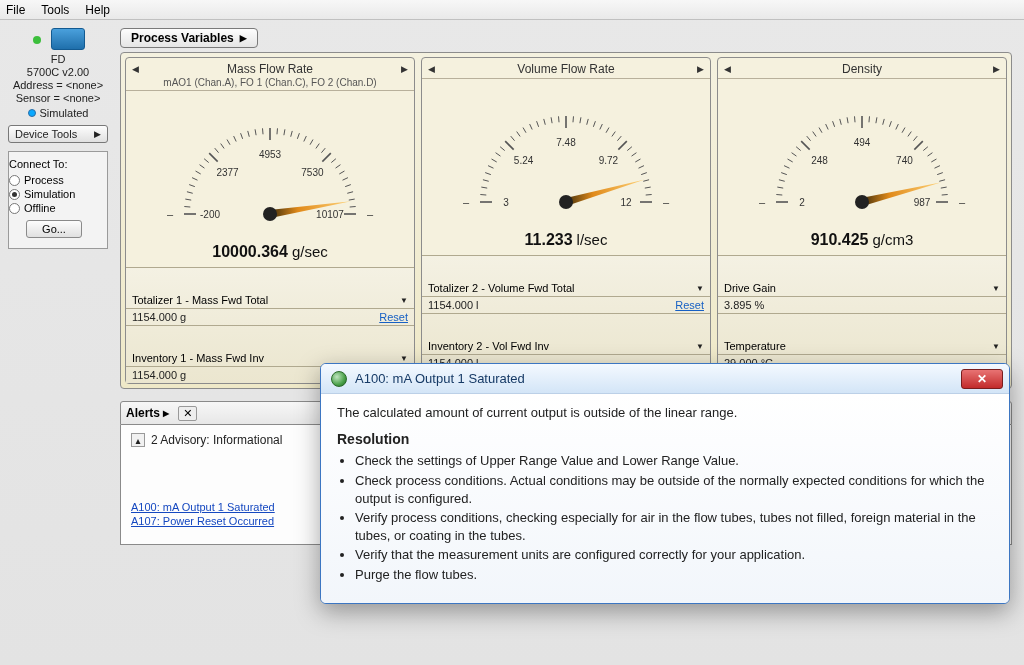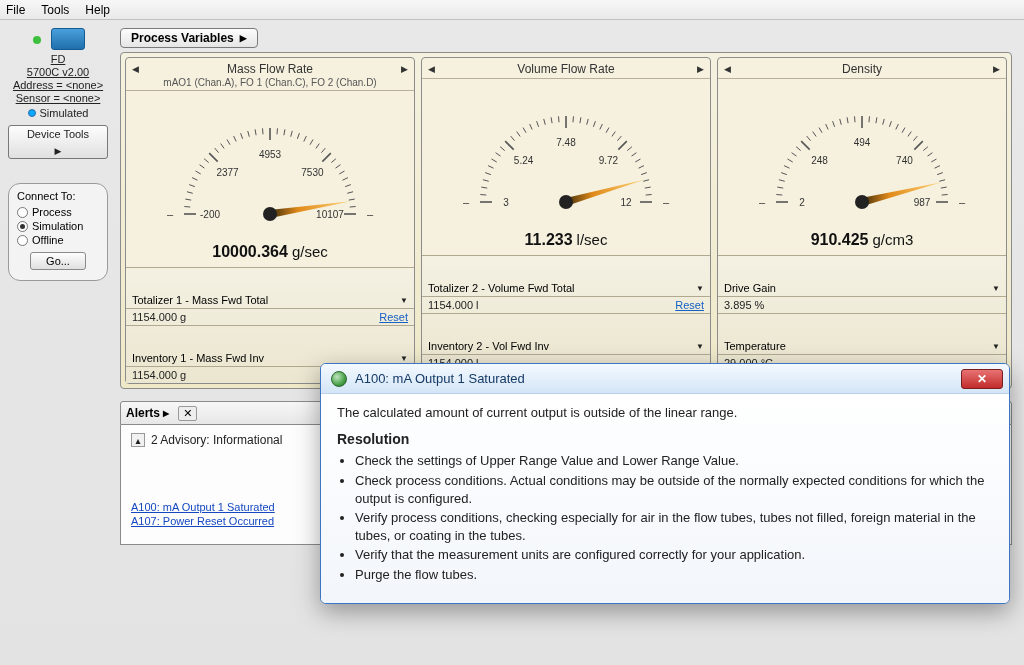--- a/index.html
+++ b/index.html
@@ -38,38 +38,37 @@
     display:flex; flex-direction:column; align-items:center;
     font-size:11px; color:#222;
   }
   .status-dot { width:8px;height:8px;border-radius:50%;background:#3cbf3c; margin:2px;}
   .device-icon {
     width:34px;height:22px;border-radius:3px;
     background: linear-gradient(#4aa0dc,#1f6fab);
     border:1px solid #135a91;
     margin-bottom:2px;
   }
-  .device-card .row { margin-top:1px;text-decoration:underline; }
+  .device-card .row { margin-top:1px; }
   .sim-row { display:flex; align-items:center; gap:4px; margin-top:3px;}
   .sim-dot{width:8px;height:8px;border-radius:50%;background:#0aa9ff;border:1px solid #2b6ea8;}
   .tool-btn {
     margin-top:6px;
     background:linear-gradient(#fdfdfd,#e0e0e0);
     border:1px solid #787878; border-radius:3px;
     padding:2px 6px; font-size:11px;
     display:flex; align-items:center; gap:6px; justify-content:space-between;
     cursor:default;
-    flex-direction:column;
   }
   .tool-btn .tri { font-size:9px; }
   .panel {
-    margin-top:24px;
+    margin-top:8px;
     background:#f3f3f3;
-    border:1px solid #9a9a9a; border-radius:12px;
-    padding:6px 8px 10px 8px;
+    border:1px solid #9a9a9a; border-radius:0;
+    padding:6px 8px 10px 0;
   }
   .panel .title{font-size:11px;margin-bottom:4px;}
   .radio-row{display:flex;align-items:center;gap:4px;margin:2px 0;}
   .radio{width:11px;height:11px;border:1px solid #777;border-radius:50%;background:#fff;display:inline-flex;align-items:center;justify-content:center;}
   .radio .fill{width:5px;height:5px;border-radius:50%;background:#333;}
   .go-btn{
     margin-top:6px;width:56px;
     background:linear-gradient(#fdfdfd,#e0e0e0);
     border:1px solid #8a8a8a;border-radius:3px;
     padding:2px 0;font-size:11px;display:block;margin-left:auto;margin-right:auto;

